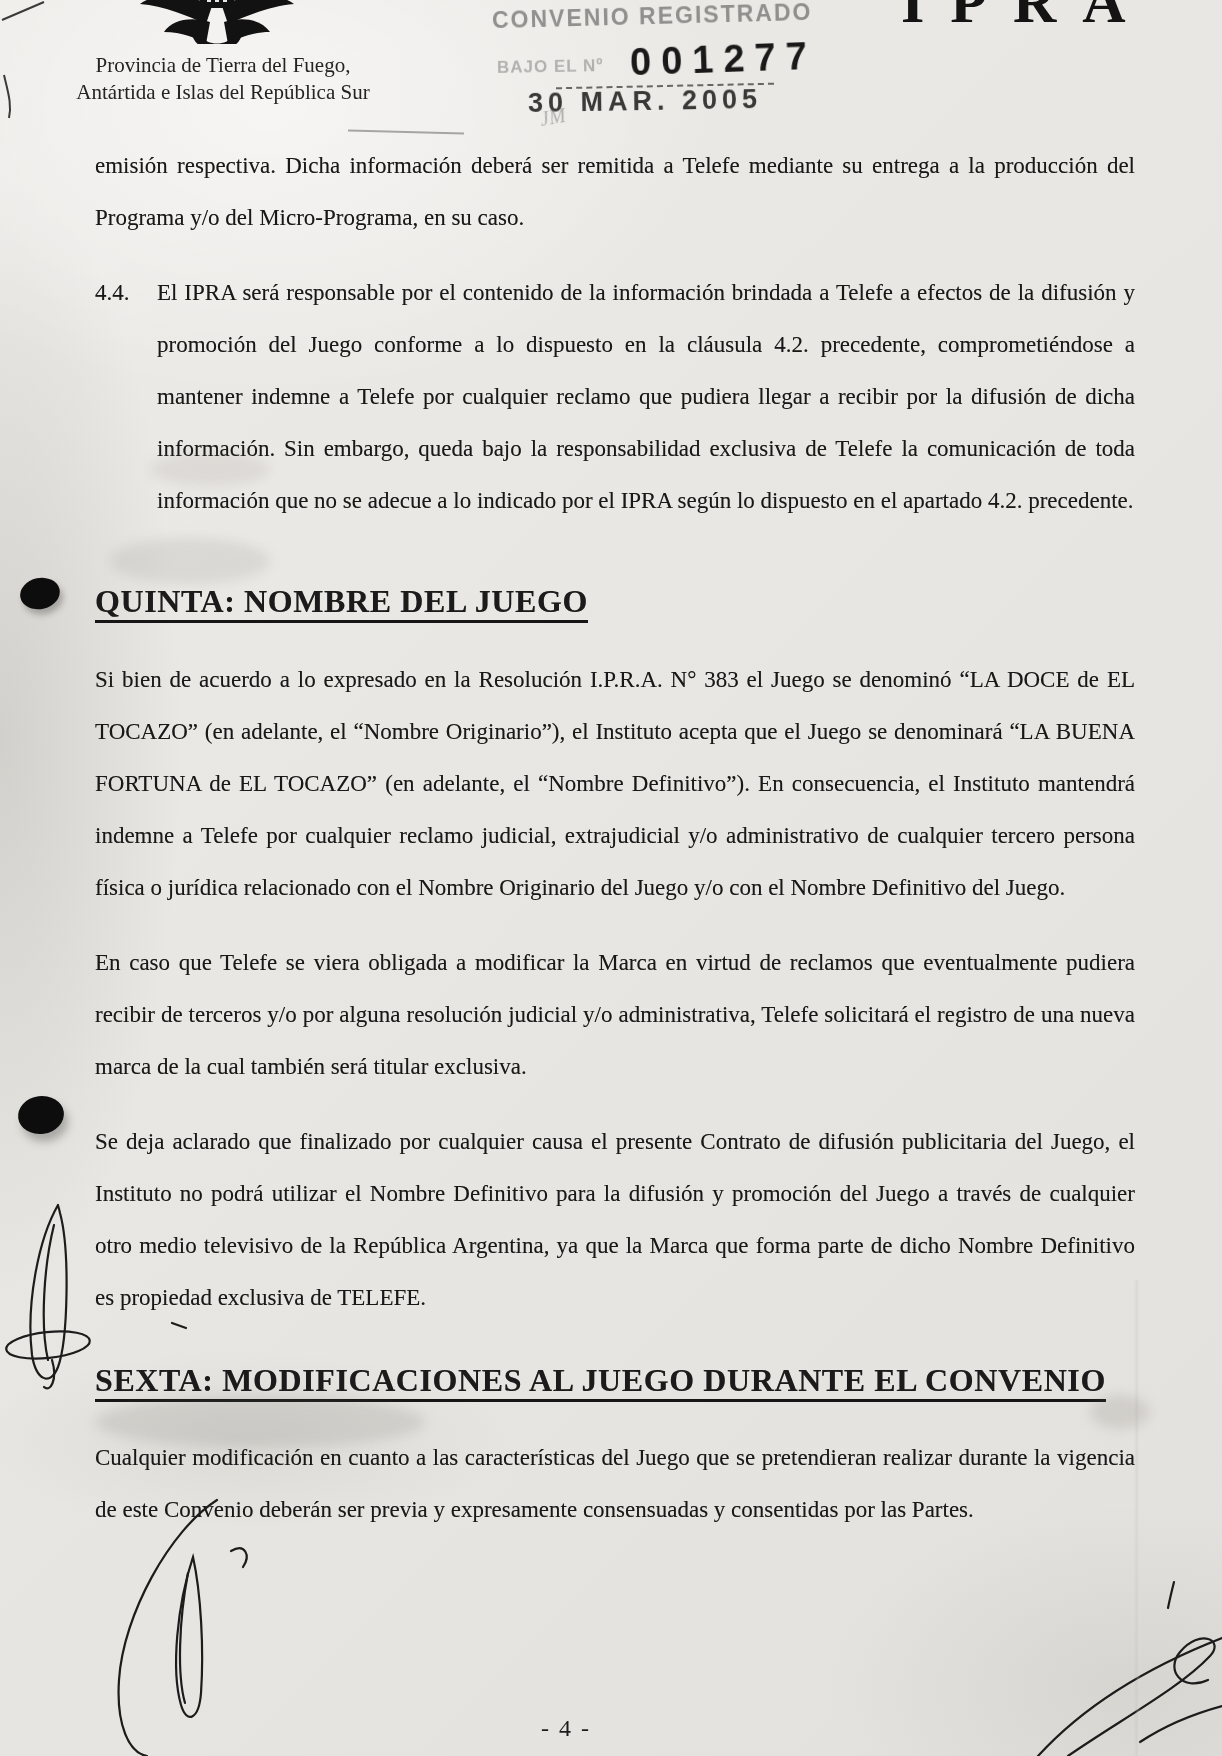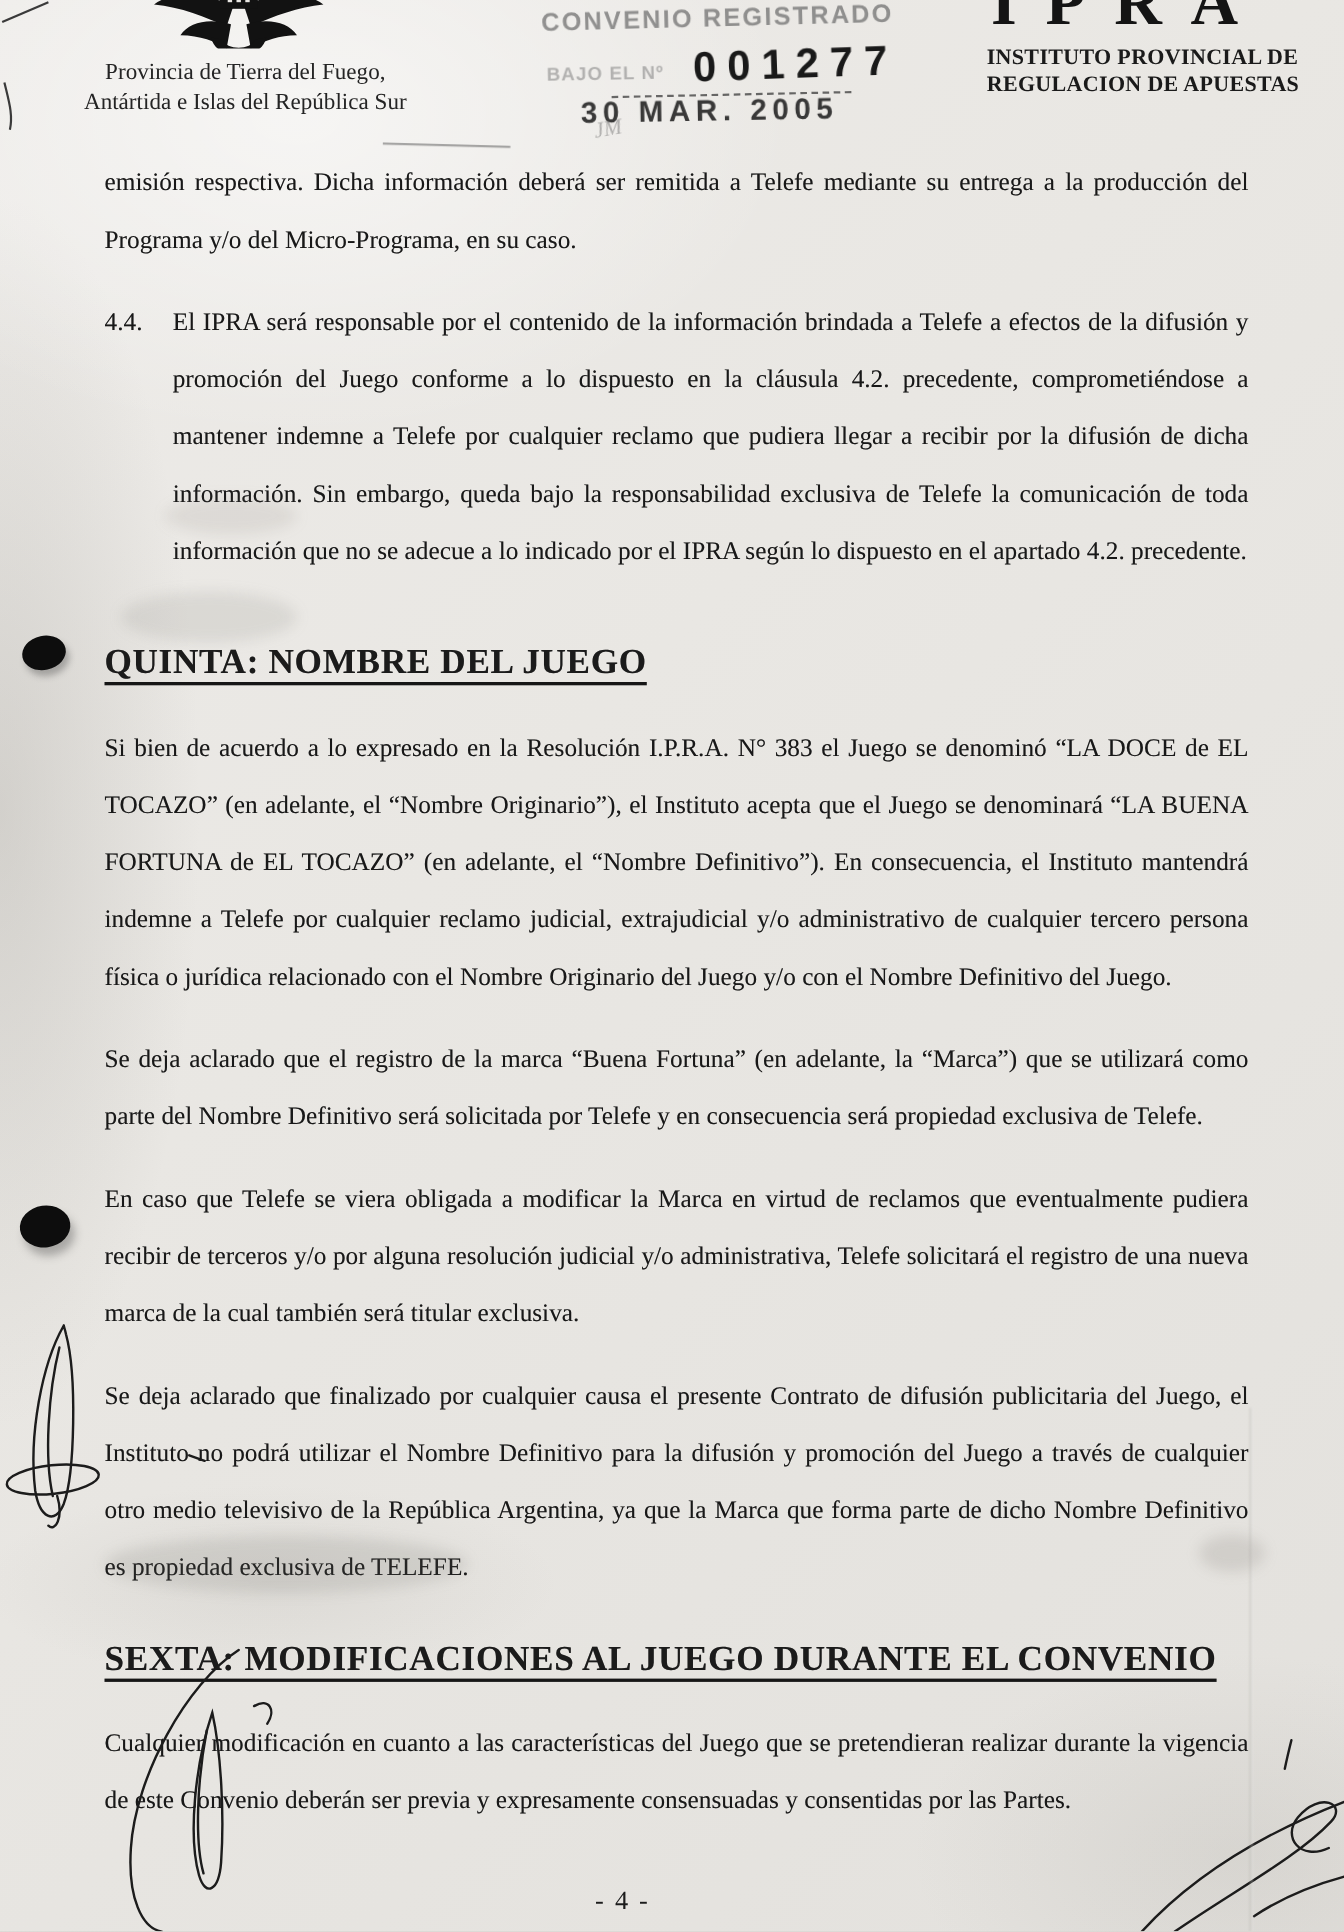--- a/index.html
+++ b/index.html
@@ -159,24 +159,20 @@
   </div>
 
   <div class="province">
     <div>Provincia de Tierra del Fuego,</div>
     <div>Antártida e Islas del República Sur</div>
   </div>
 
   <div class="ipra-clip">
     <span class="ipra-word">IPRA</span>
   </div>
-  <div class="institute">
-    <div>INSTITUTO PROVINCIAL DE</div>
-    <div>REGULACION DE APUESTAS</div>
-  </div>
 
   <div>
     <div class="stamp-title">CONVENIO REGISTRADO</div>
     <div class="stamp-field">BAJO EL Nº</div>
     <div class="stamp-dash"></div>
     <div class="stamp-number">001277</div>
     <div class="stamp-date">30 MAR. 2005</div>
     <div class="stamp-initials">JM</div>
     <div class="scratch-line"></div>
   </div>
@@ -186,21 +182,20 @@
 
     <div class="clause">
       <div class="par num">4.4.</div>
       <div class="par txt">El IPRA será responsable por el contenido de la información brindada a Telefe a efectos de la difusión y promoción del Juego conforme a lo dispuesto en la cláusula 4.2. precedente, comprometiéndose a mantener indemne a Telefe por cualquier reclamo que pudiera llegar a recibir por la difusión de dicha información. Sin embargo, queda bajo la responsabilidad exclusiva de Telefe la comunicación de toda información que no se adecue a lo indicado por el IPRA según lo dispuesto en el apartado 4.2. precedente.</div>
     </div>
 
     <h2 class="sec-heading">
       <span>QUINTA: NOMBRE DEL JUEGO</span>
     </h2>
     <p class="par">Si bien de acuerdo a lo expresado en la Resolución I.P.R.A. N° 383 el Juego se denominó “LA DOCE de EL TOCAZO” (en adelante, el “Nombre Originario”), el Instituto acepta que el Juego se denominará “LA BUENA FORTUNA de EL TOCAZO” (en adelante, el “Nombre Definitivo”). En consecuencia, el Instituto mantendrá indemne a Telefe por cualquier reclamo judicial, extrajudicial y/o administrativo de cualquier tercero persona física o jurídica relacionado con el Nombre Originario del Juego y/o con el Nombre Definitivo del Juego.</p>
-    <p class="par">Se deja aclarado que el registro de la marca “Buena Fortuna” (en adelante, la “Marca”) que se utilizará como parte del Nombre Definitivo será solicitada por Telefe y en consecuencia será propiedad exclusiva de Telefe.</p>
     <p class="par">En caso que Telefe se viera obligada a modificar la Marca en virtud de reclamos que eventualmente pudiera recibir de terceros y/o por alguna resolución judicial y/o administrativa, Telefe solicitará el registro de una nueva marca de la cual también será titular exclusiva.</p>
     <p class="par">Se deja aclarado que finalizado por cualquier causa el presente Contrato de difusión publicitaria del Juego, el Instituto no podrá utilizar el Nombre Definitivo para la difusión y promoción del Juego a través de cualquier otro medio televisivo de la República Argentina, ya que la Marca que forma parte de dicho Nombre Definitivo es propiedad exclusiva de TELEFE.</p>
 
     <h2 class="sec-heading sexta">
       <span>SEXTA: MODIFICACIONES AL JUEGO DURANTE EL CONVENIO</span>
     </h2>
     <p class="par">Cualquier modificación en cuanto a las características del Juego que se pretendieran realizar durante la vigencia de este Convenio deberán ser previa y expresamente consensuadas y consentidas por las Partes.</p>
   </div>
 
   <div class="page-number">- 4 -</div>

